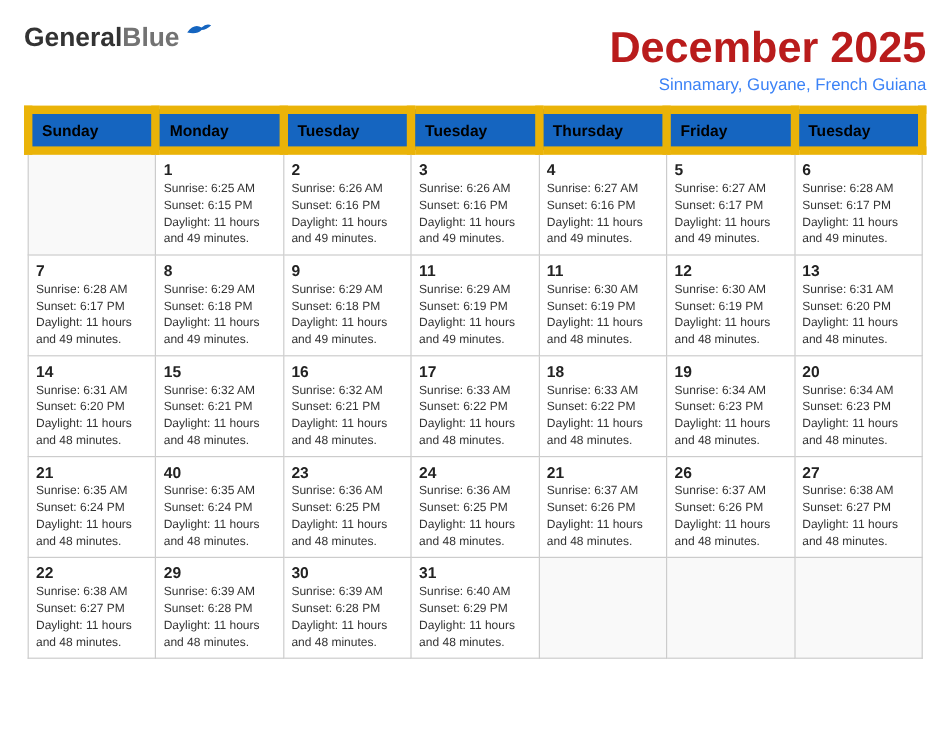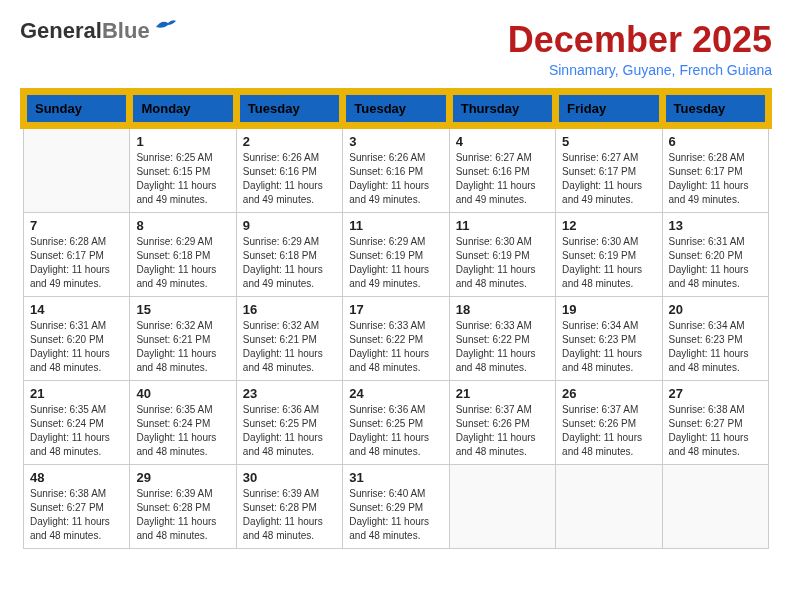--- a/index.html
+++ b/index.html
@@ -219,21 +219,21 @@
           <span class="day-number">26</span>
           <div class="day-info">Sunrise: 6:37 AM<br>Sunset: 6:26 PM<br>Daylight: 11 hours and 48 minutes.</div>
         </td>
         <td>
           <span class="day-number">27</span>
           <div class="day-info">Sunrise: 6:38 AM<br>Sunset: 6:27 PM<br>Daylight: 11 hours and 48 minutes.</div>
         </td>
       </tr>
       <tr>
         <td>
-          <span class="day-number">48</span>
+          <span class="day-number">22</span>
           <div class="day-info">Sunrise: 6:38 AM<br>Sunset: 6:27 PM<br>Daylight: 11 hours and 48 minutes.</div>
         </td>
         <td>
           <span class="day-number">29</span>
           <div class="day-info">Sunrise: 6:39 AM<br>Sunset: 6:28 PM<br>Daylight: 11 hours and 48 minutes.</div>
         </td>
         <td>
           <span class="day-number">30</span>
           <div class="day-info">Sunrise: 6:39 AM<br>Sunset: 6:28 PM<br>Daylight: 11 hours and 48 minutes.</div>
         </td>

